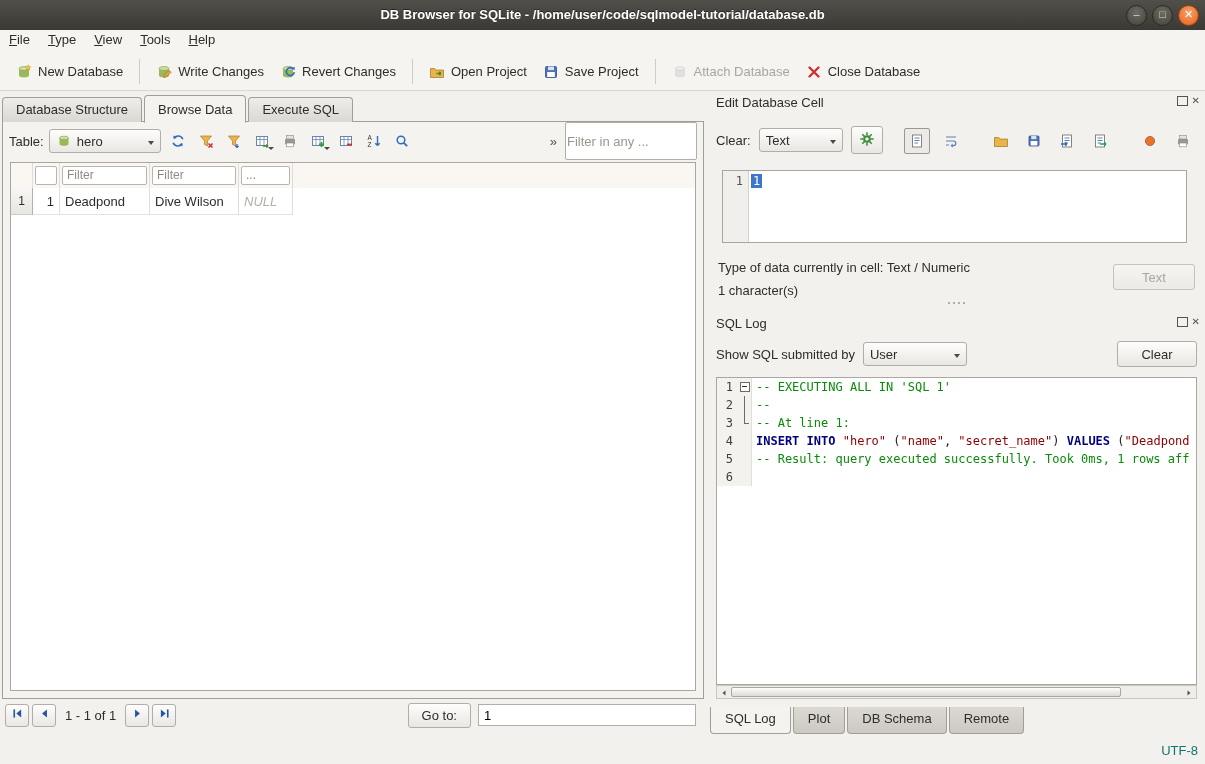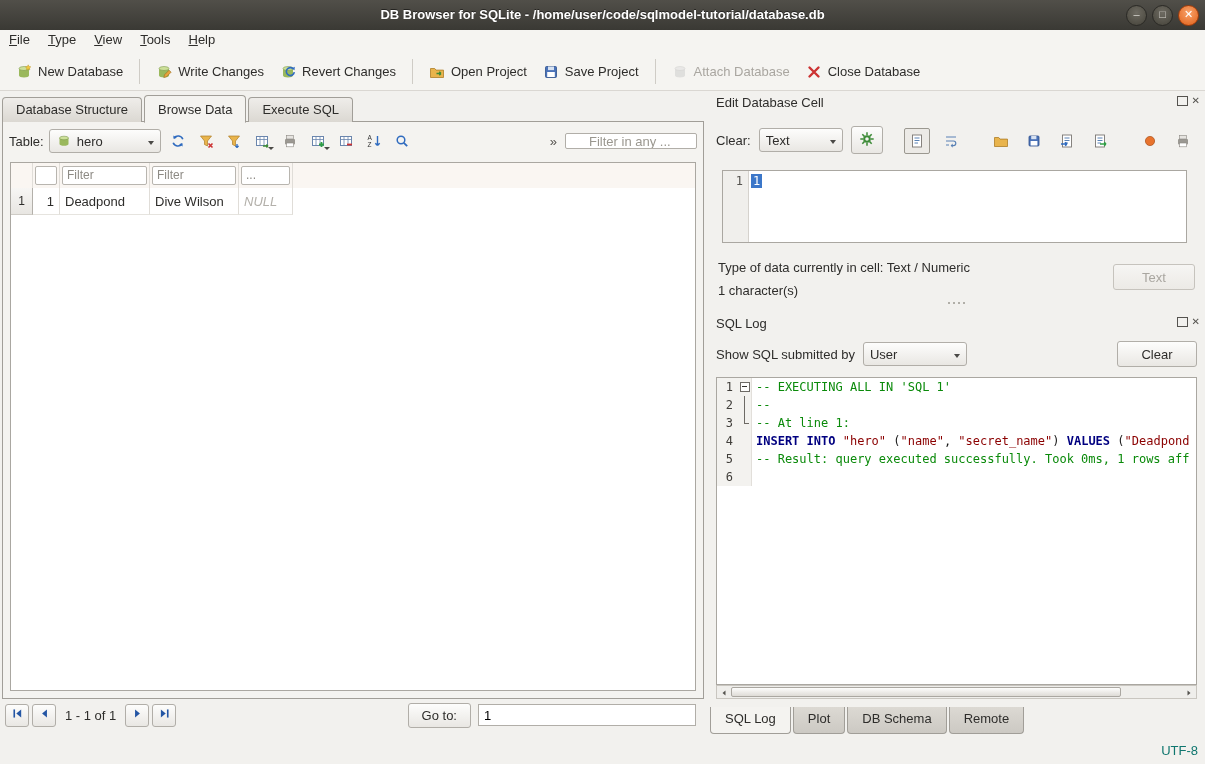--- a/index.html
+++ b/index.html
@@ -42,22 +42,22 @@
   .browse-controls{position:absolute;left:6px;top:5px;right:6px;height:28px;display:flex;align-items:center;gap:5px;}
   .combo{display:inline-flex;align-items:center;gap:5px;height:24px;box-sizing:border-box;
          border:1px solid #b1aea8;border-radius:3px;background:linear-gradient(#fdfdfc,#e9e7e3);padding:0 6px;}
   .combo .caret{margin-left:auto;}
   .ibtn{width:24px;height:24px;display:flex;align-items:center;justify-content:center;border-radius:3px;position:relative;}
   .ibtn svg{width:16px;height:16px;display:block;}
   .ibtn .mini-caret{width:0;height:0;border-top:3px solid #4a4946;border-left:3px solid transparent;
                     border-right:3px solid transparent;position:absolute;right:0;bottom:3px;}
   .ibtn.pressed{border:1px solid #9b9890;background:#eceae6;border-radius:2px;}
   .overflow-chevron{margin-left:auto;color:#55534f;font-size:13px;padding:0 3px;}
-  .any-filter{width:132px;height:16px;box-sizing:border-box;border:1px solid #b1aea8;border-radius:2px;
-              font-family:"Liberation Sans",sans-serif;font-size:13px;padding:0 23px;color:#444;}
+  .any-filter{width:132px;height:38px;box-sizing:border-box;border:1px solid #b1aea8;border-radius:2px;
+              font-family:"Liberation Sans",sans-serif;font-size:13px;padding:0 1px;color:#444;}
   .any-filter::placeholder{color:#9a978f;}
 
   
   .grid-wrap{position:absolute;left:7px;top:40px;right:7px;bottom:7px;border:1px solid #aaa7a1;
              background:#fff;overflow:hidden;}
   .grid-header{display:flex;height:22px;background:linear-gradient(#fcfbfa,#e9e7e3);border-bottom:1px solid #b3b0aa;}
   .gh-cell{border-right:1px solid #c6c3bd;display:flex;align-items:center;justify-content:center;box-sizing:border-box;}
   .gh-fill{flex:1;}
   .filter-row{display:flex;height:25px;background:#faf6f2;align-items:center;}
   .f-corner{height:100%;box-sizing:border-box;border-right:1px solid #e0ddd8;}

